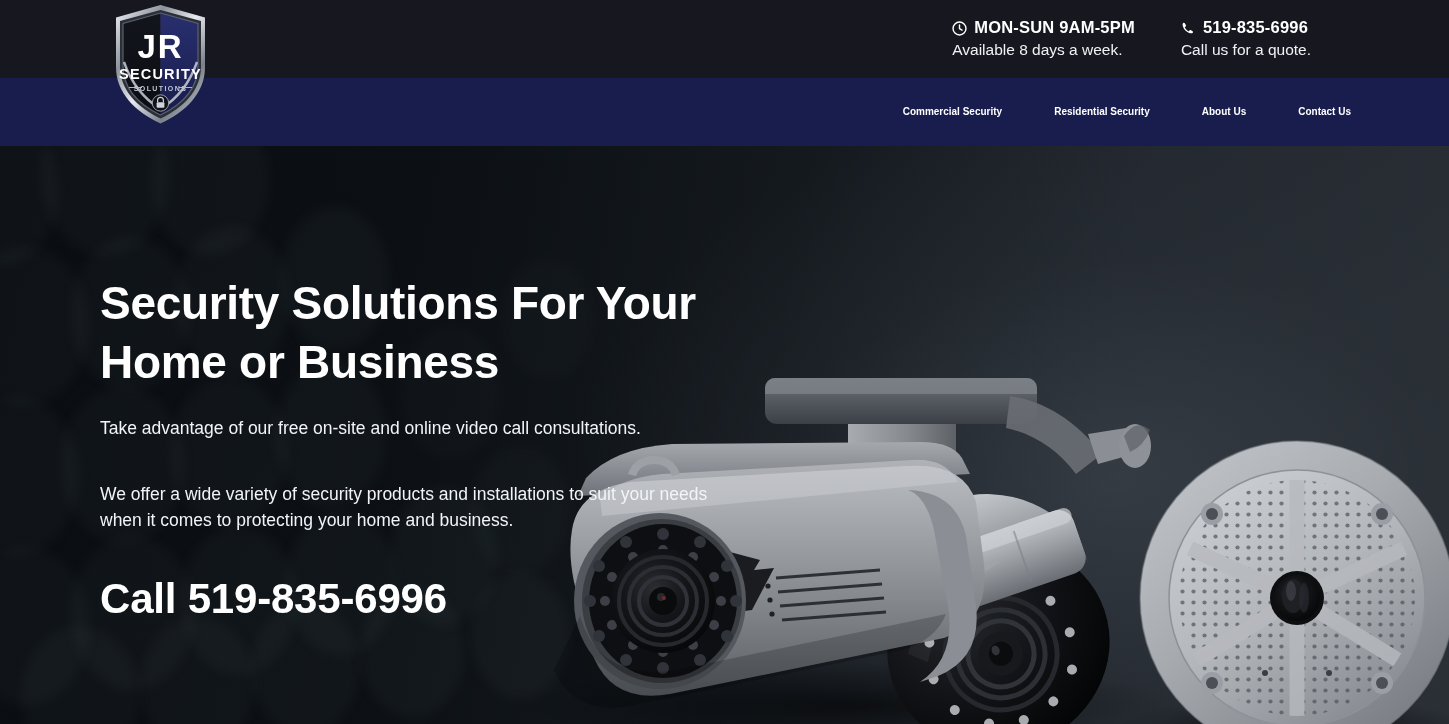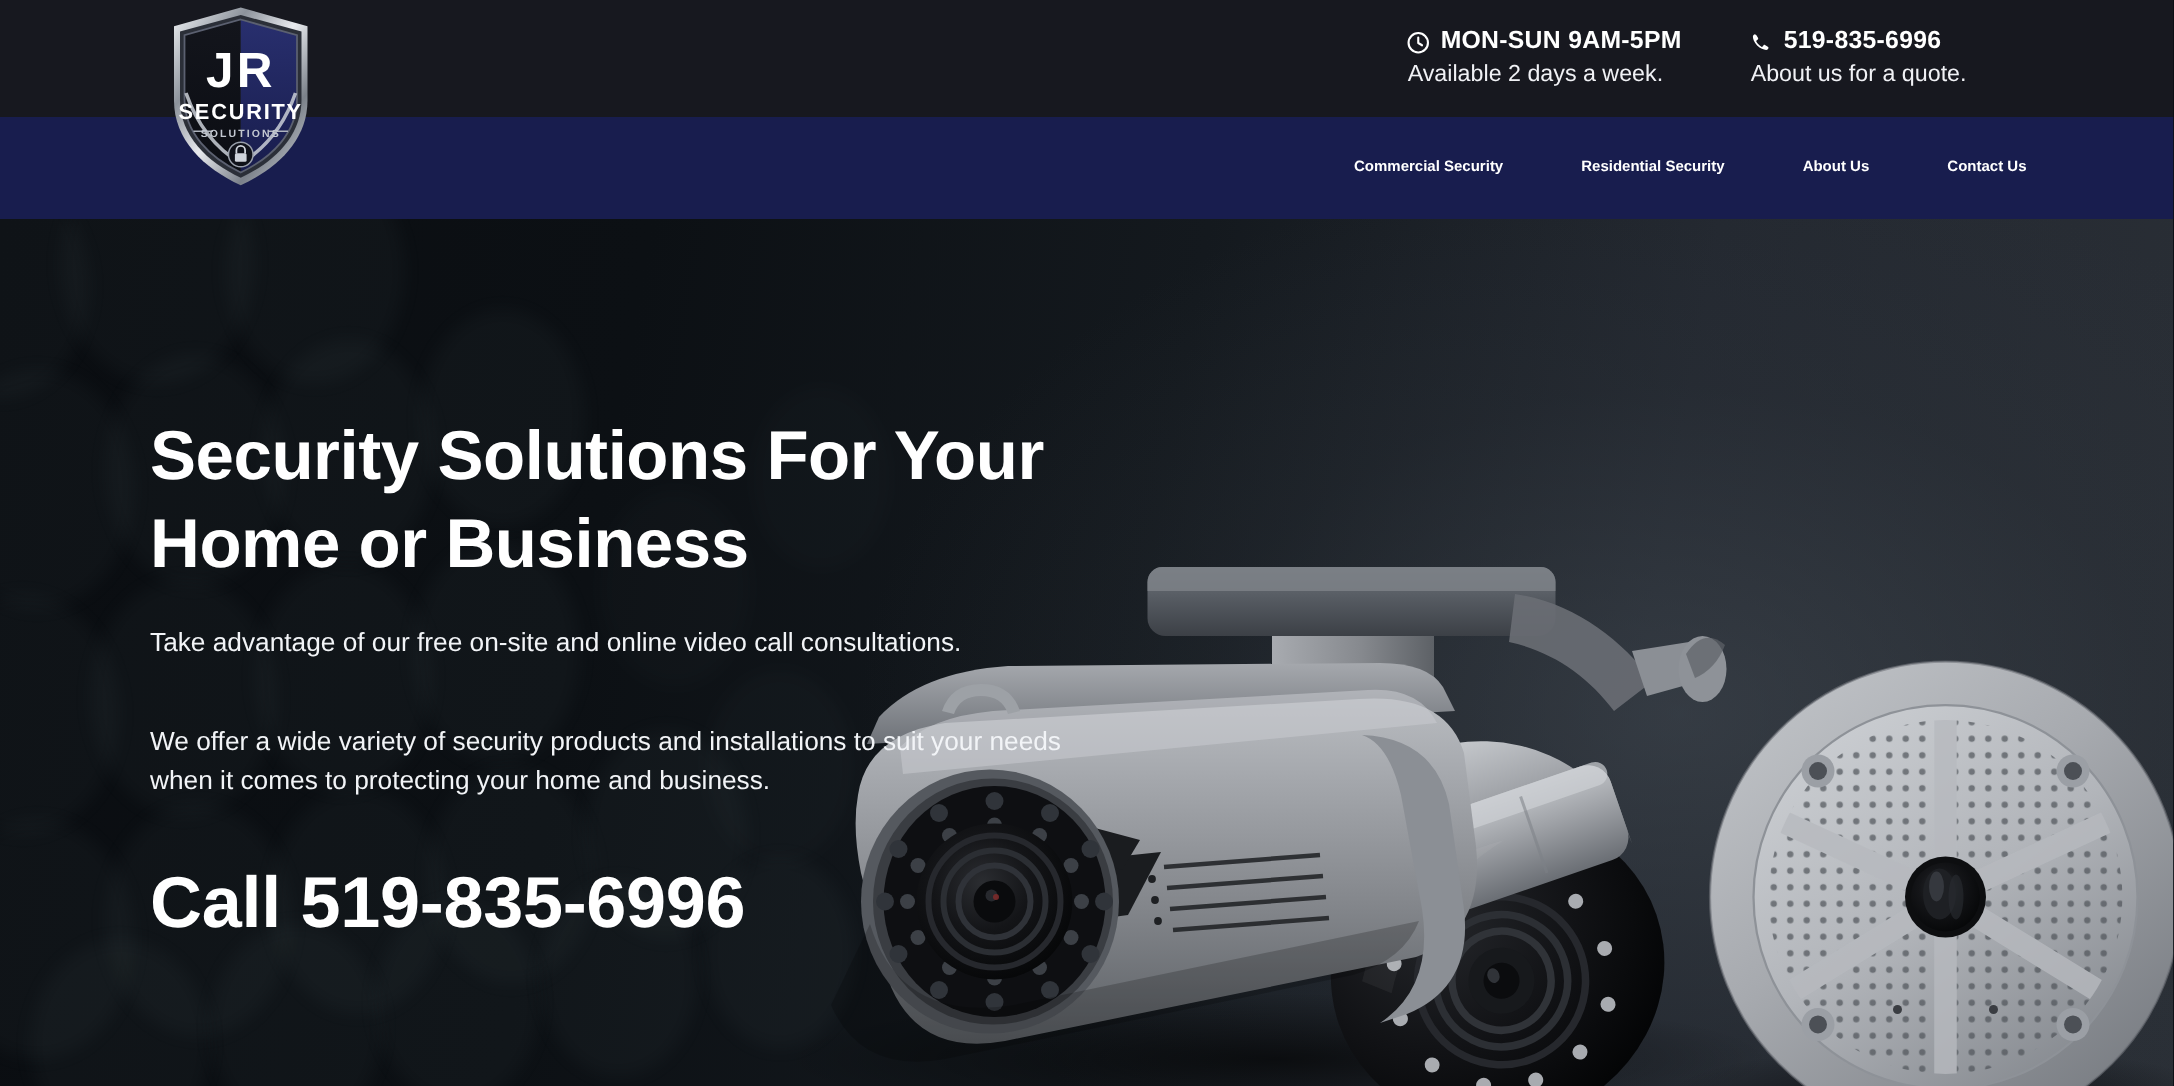--- a/index.html
+++ b/index.html
@@ -195,21 +195,21 @@
     font-weight: normal;
     color: #f2f4f7;
     line-height: 1.48;
     max-width: 615px;
   }
   .hero-p1 { margin-top: 40px; }
   .hero-p2 { margin-top: 24px; }
 
   .hero-call {
     margin-top: 42px;
-    font-size: 48px;
+    font-size: 42px;
     font-weight: bold;
     color: #ffffff;
     letter-spacing: -0.2px;
   }
 </style>
 </head>
 <body>
 
 <div class="page">
 
@@ -219,33 +219,33 @@
       <div class="info-block hours-block">
         <div class="info-top">
           <span class="ico">
             <svg viewBox="0 0 16 16" fill="none">
               <circle cx="8" cy="8" r="6.9" stroke="#ffffff" stroke-width="1.5"></circle>
               <path d="M8 4.3 V8.2 L10.7 9.8" stroke="#ffffff" stroke-width="1.5" stroke-linecap="round" stroke-linejoin="round"></path>
             </svg>
           </span>
           <span>MON-SUN 9AM-5PM</span>
         </div>
-        <div class="info-sub">Available 2 days a week.</div>
+        <div class="info-sub">Available 8 days a week.</div>
       </div>
 
       <div class="info-block phone-block">
         <div class="info-top">
           <span class="ico">
             <svg viewBox="0 0 16 16" fill="none">
               <path d="M3.2 1.9c-.7 0-1.5.7-1.5 1.7 0 1.6.9 4.2 3 6.4 2.2 2.2 4.8 3.1 6.4 3.1 1 0 1.7-.8 1.7-1.5 0-.4-.2-.6-.5-.8l-2-1.2c-.4-.2-.8-.1-1 .2l-.7.9c-.2.3-.5.3-.8.1-.7-.4-1.4-1-2-1.6-.6-.6-1.2-1.3-1.6-2-.2-.3-.1-.6.1-.8l.9-.7c.3-.2.4-.6.2-1l-1.2-2c-.2-.4-.5-.5-.9-.5z" fill="#ffffff"></path>
             </svg>
           </span>
           <span>519-835-6996</span>
         </div>
-        <div class="info-sub">About us for a quote.</div>
+        <div class="info-sub">Call us for a quote.</div>
       </div>
 
     </div>
   </div>
 
   <div class="navbar">
     <ul class="nav-list">
       <li class="nav-item">Commercial Security</li>
       <li class="nav-item">Residential Security</li>
       <li class="nav-item">About Us</li>

